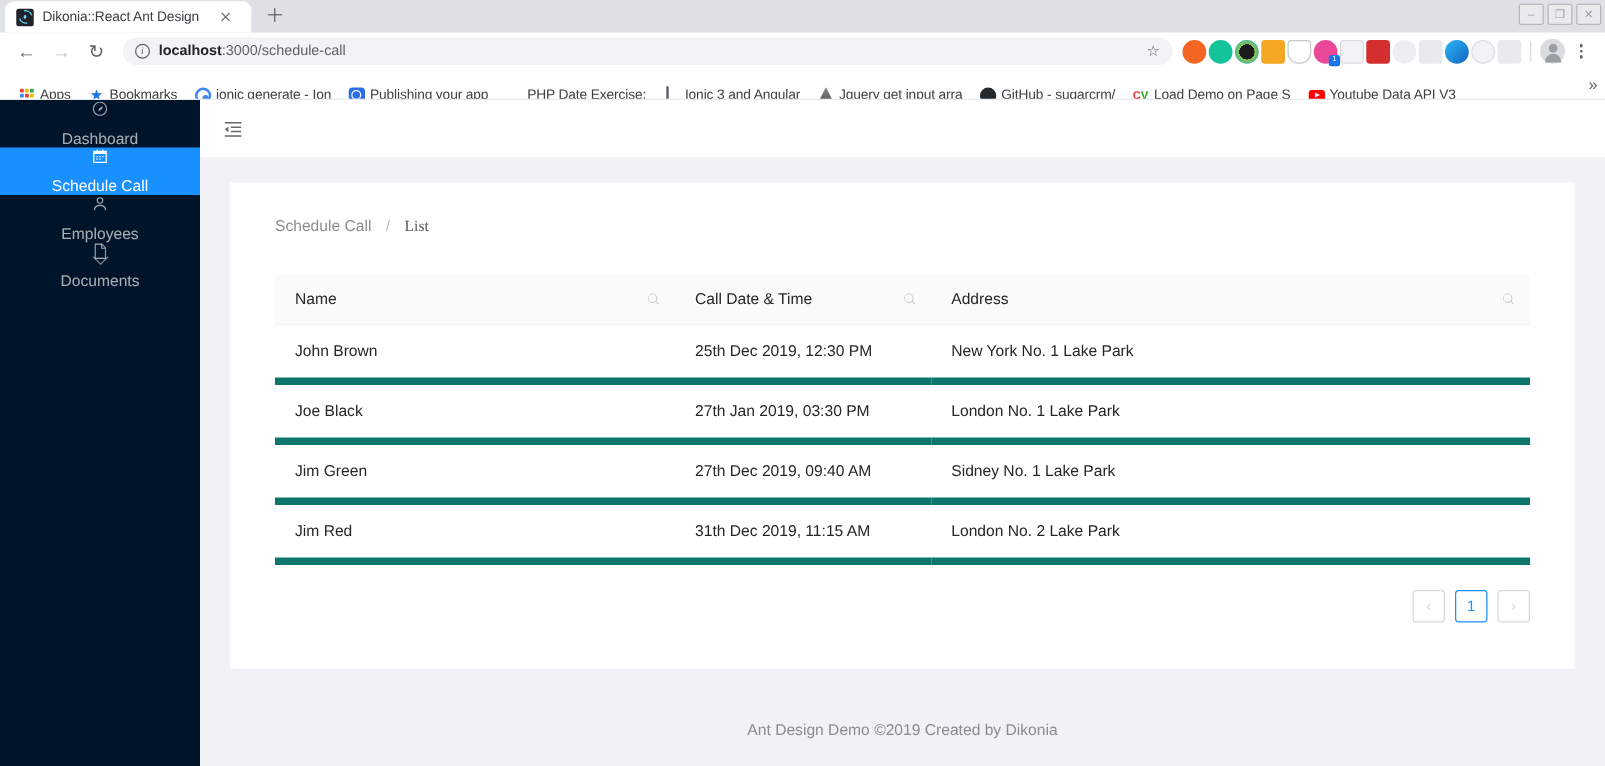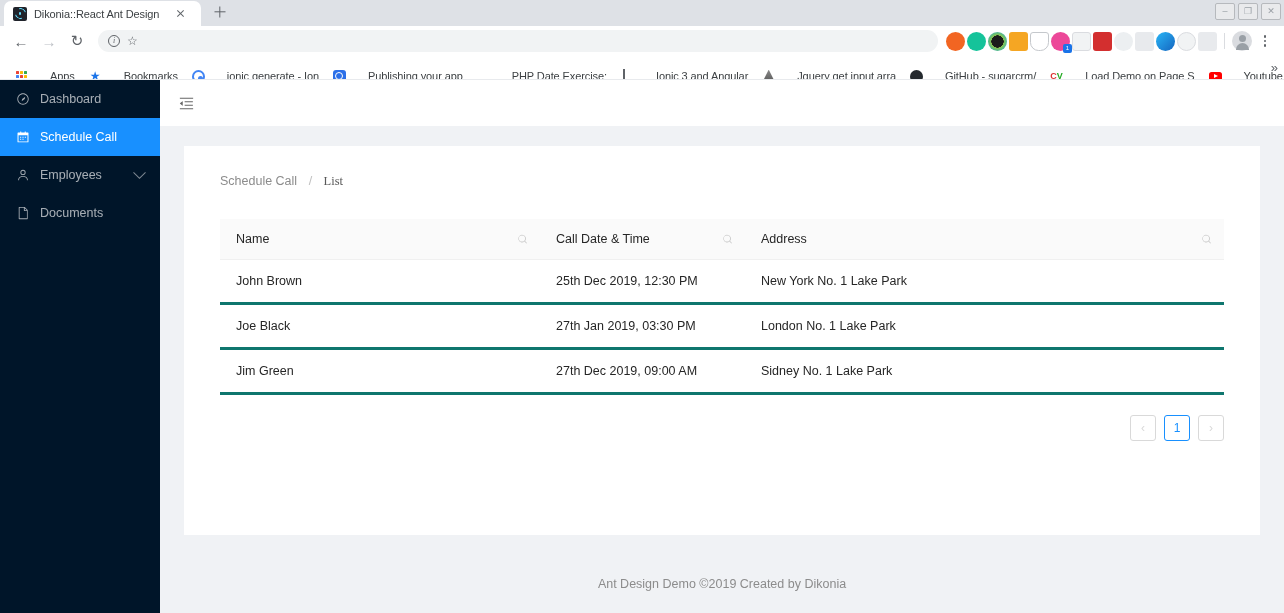--- a/index.html
+++ b/index.html
@@ -118,21 +118,21 @@
     width: 22px; height: 22px; display: flex; flex-direction: column; gap: 2px;
     align-items: center; justify-content: center; cursor: pointer; flex: 0 0 22px;
   }
   .kebab span { width: 2.6px; height: 2.6px; border-radius: 50%; background: #5f6368; }
 
   .bookmarks {
     height: 24px; background: #fff; display: flex; align-items: center;
     padding: 0 8px; gap: 0; flex: 0 0 24px; border-bottom: 1px solid #e8eaed;
     overflow: hidden; position: relative;
   }
-  .bm { display: flex; align-items: center; gap: 22px; padding: 0 7px; cursor: pointer; flex: 0 0 auto; margin-top: 17px; }
+  .bm { display: flex; align-items: center; gap: 4px; padding: 0 7px; cursor: pointer; flex: 0 0 auto; margin-top: 17px; }
   .bm-label {
     font-size: 11px; color: #3c4043; white-space: nowrap; letter-spacing: -0.1px;
   }
   .bm-ico { width: 13px; height: 13px; flex: 0 0 13px; position: relative; }
   .apps-grid {
     width: 13px; height: 13px; display: grid; grid-template-columns: repeat(3,1fr);
     grid-template-rows: repeat(3,1fr); gap: 1px; padding: 1px;
   }
   .apps-grid i { background: #5f6368; border-radius: 0.5px; }
   .apps-grid i:nth-child(1){background:#ea4335}.apps-grid i:nth-child(2){background:#fbbc04}
@@ -158,21 +158,21 @@
   
   .app { flex: 1; display: flex; min-height: 0; background: #f0f2f5; }
 
   .sidebar {
     width: 160px; flex: 0 0 160px; background: #001529; padding-top: 0;
     display: flex; flex-direction: column;
   }
   .menu-item {
     height: 38px; display: flex; align-items: center; gap: 10px;
     padding: 0 16px; color: rgba(255,255,255,0.65); font-size: 12.5px;
-    cursor: pointer; position: relative;
+    cursor: pointer; position: relative; flex-direction: column;
   }
   .menu-item.active { background: #1890ff; color: #fff; }
   .menu-ico {
     width: 14px; height: 14px; flex: 0 0 14px; display: flex;
     align-items: center; justify-content: center;
   }
   .menu-ico svg { width: 14px; height: 14px; fill: currentColor; }
   .menu-label { white-space: nowrap; flex: 1; }
   .chev {
     width: 9px; height: 9px; flex: 0 0 9px; border-right: 1.3px solid currentColor;
@@ -201,21 +201,21 @@
   .breadcrumb .cur { color: #595959; font-family: Liberation Serif, serif; }
 
   .tbl { width: 100%; border-collapse: collapse; table-layout: fixed; }
   .tbl th {
     background: #fafafa; text-align: left; font-weight: 400;
     font-size: 12.5px; color: #262626; padding: 13px 16px; position: relative;
     border-bottom: 1px solid #f0f0f0;
   }
   .tbl td {
     font-size: 12.5px; color: #262626; padding: 14px 16px;
-    border-bottom: 3px solid #0f766e;
+    border-bottom: 6px solid #0f766e;
   }
   .col-name { width: 320px; }
   .col-date { width: 205px; }
   .srch {
     position: absolute; right: 12px; top: 50%; transform: translateY(-50%);
     width: 11px; height: 11px; cursor: pointer; opacity: 0.45;
   }
   .srch svg { width: 11px; height: 11px; fill: #8c8c8c; }
 
   .pager {
@@ -259,20 +259,21 @@
         </div>
     </div>
   </div>
 
   <div class="toolbar">
     <div class="navbtn">←</div>
     <div class="navbtn disabled">→</div>
     <div class="navbtn">↻</div>
     <div class="omnibox">
       <span class="omni-info">i</span>
+      <span class="omni-url"><b>localhost</b><span>:3000/schedule-call</span></span>
       <span class="omni-star">☆</span>
     </div>
     <div class="ext-icons">
       <div class="ext" style="background:#f26522"></div>
       <div class="ext" style="background:#15c39a"></div>
       <div class="ext" style="background:radial-gradient(circle,#1b1b1b 45%,#8bc34a 46%,#03a9f4 100%)"></div>
       <div class="ext sq" style="background:#f5a623"></div>
       <div class="ext" style="background:#fff;border:1.3px solid #c5c8cc;border-radius:3px 3px 45% 45%"></div>
       <div class="ext" style="background:#ec4899">
           <span class="ext-badge">1</span>
@@ -446,22 +447,27 @@
                 <td>25th Dec 2019, 12:30 PM</td>
                 <td>New York No. 1 Lake Park</td>
               </tr>
               <tr>
                 <td>Joe Black</td>
                 <td>27th Jan 2019, 03:30 PM</td>
                 <td>London No. 1 Lake Park</td>
               </tr>
               <tr>
                 <td>Jim Green</td>
-                <td>27th Dec 2019, 09:00 AM</td>
+                <td>27th Dec 2019, 09:40 AM</td>
                 <td>Sidney No. 1 Lake Park</td>
+              </tr>
+              <tr>
+                <td>Jim Red</td>
+                <td>31th Dec 2019, 11:15 AM</td>
+                <td>London No. 2 Lake Park</td>
               </tr>
             </tbody>
           </table>
 
           <div class="pager">
             <div class="pgbtn arrow">‹</div>
             <div class="pgbtn active">1</div>
             <div class="pgbtn arrow">›</div>
           </div>
 

